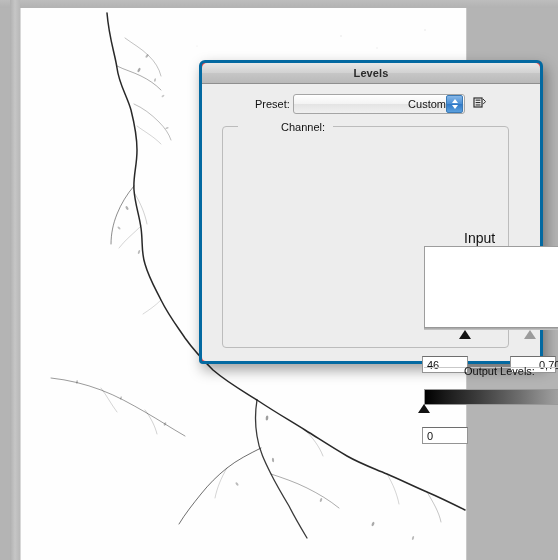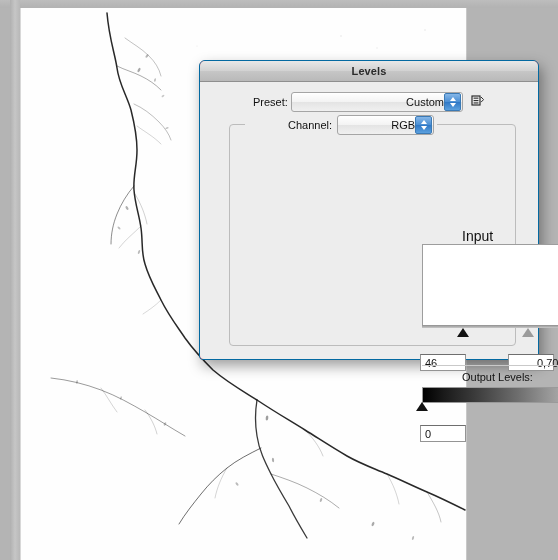--- a/index.html
+++ b/index.html
@@ -43,21 +43,21 @@
   }
 
   
   #levels-dialog {
     position: absolute;
     left: 199px;
     top: 60px;
     width: 338px;
     height: 298px;
     background: #ef4444;
-    border: 1px solid #0369a1;
+    border: 3px solid #0369a1;
     border-radius: 6px 6px 4px 4px;
     box-shadow: 3px 6px 14px rgba(0,0,0,0.38);
     font-size: 11px;
     color: #121212;
   }
 
   #titlebar {
     height: 20px;
     background: linear-gradient(to bottom, #e8e8e8 0%, #d2d2d2 48%, #c6c6c6 52%, #b9b9b9 100%);
     border-bottom: 1px solid #8f8f8f;
@@ -135,21 +135,21 @@
   #preset-menu-icon {
     position: absolute;
     left: 271px; top: 13px;
     width: 13px; height: 12px;
     cursor: default;
   }
 
   
   #channel-group {
     position: absolute;
-    left: 29px; top: 42px;
+    left: 20px; top: 42px;
     width: 285px; height: 220px;
     border: 1px solid #bcbcbc;
     border-radius: 4px;
     background: transparent;
   }
   #channel-row {
     position: absolute;
     left: 15px; top: -9px;
     height: 18px;
     display: flex; align-items: center;
@@ -217,21 +217,21 @@
 
   .group-divider {
     position: absolute;
     left: 222px; top: 283px;
     width: 213px; height: 1px;
     background: #c9c9c9;
   }
 
   #output-levels-label {
     position: absolute;
-    left: 222px; top: 289px;
+    left: 222px; top: 281px;
     font-size: 11px;
   }
 
   #output-gradient {
     position: absolute;
     left: 222px; top: 305px;
     width: 211px; height: 14px;
     background: linear-gradient(to right, #000000 0%, #1a1a1a 10%, #3c3c3c 25%, #6e6e6e 45%, #9e9e9e 62%, #c9c9c9 78%, #e8e8e8 90%, #fbfbfb 100%);
     border: 1px solid #9a9a9a;
   }
@@ -325,24 +325,20 @@
         <rect x="2.6" y="2.6" width="4.8" height="1.1" fill="#2e2e2e"></rect>
         <rect x="2.6" y="5" width="4.8" height="1.1" fill="#2e2e2e"></rect>
         <rect x="2.6" y="7.4" width="4.8" height="1.1" fill="#2e2e2e"></rect>
         <path d="M10,2 L12.6,4.6 L10,7.2" fill="none" stroke="#2e2e2e" stroke-width="1"></path>
       </svg>
     </div>
 
     <div id="channel-group">
       <div id="channel-row">
         <span id="channel-label" class="field-label">Channel:</span>
-        <div id="channel-popup" class="popup-button">
-          <span class="popup-value">RGB</span>
-          <span class="popup-arrows"></span>
-        </div>
       </div>
     </div>
 
     <div id="input-levels-label" class="field-label">Input Levels:</div>
 
     <div id="histogram-box">
       <svg width="213" height="80" viewBox="0 0 213 80" preserveAspectRatio="none">
         <rect x="0" y="0" width="213" height="80" fill="#ffffff"></rect>
         <path d="M0,80
                  L140,80

